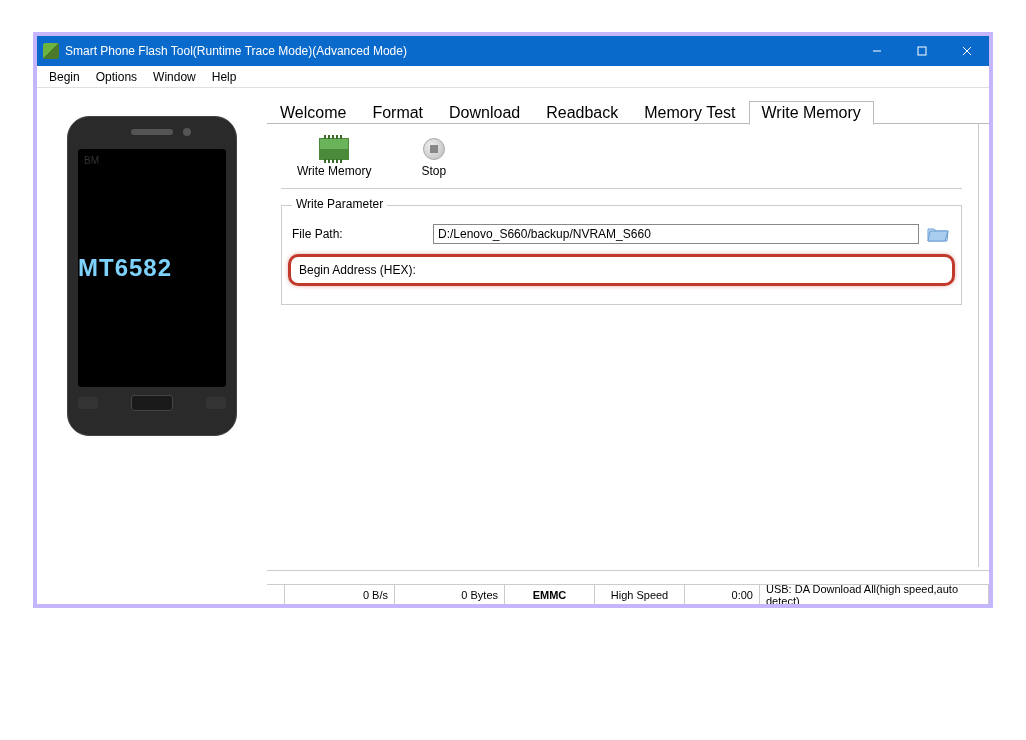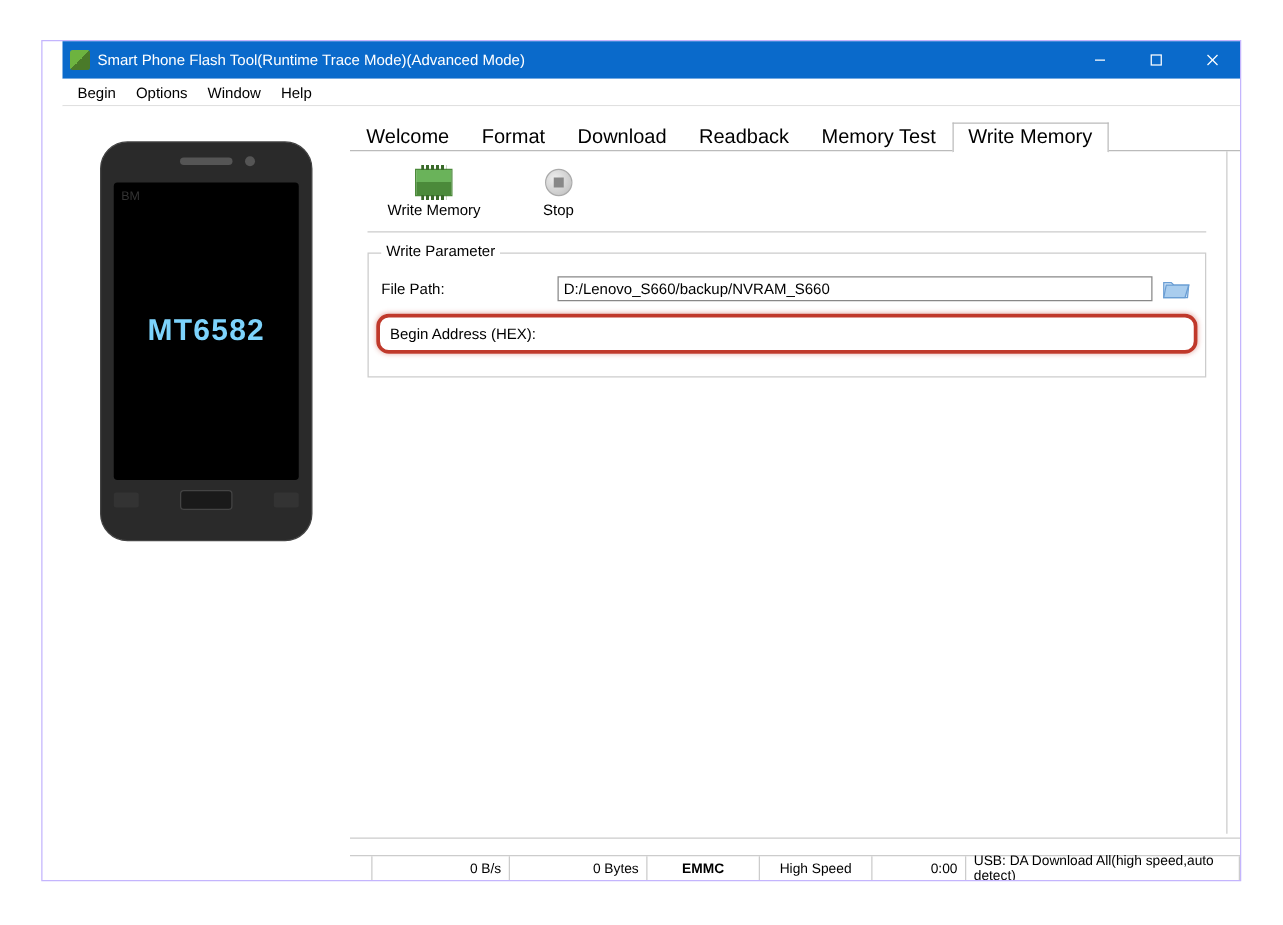--- a/index.html
+++ b/index.html
@@ -3,26 +3,25 @@
 <meta charset="utf-8">
 <style>
   * { margin: 0; padding: 0; box-sizing: border-box; font-family: "Segoe UI", Tahoma, sans-serif; }
   body { background: #ffffff; width: 1026px; height: 740px; overflow: hidden; }
 
   .window {
     position: absolute;
     left: 33px;
     top: 32px;
     width: 960px;
-    height: 673px;
-    border: 1px solid #c4b5fd;
+    height: 576px;
+    border: 4px solid #c4b5fd;
     background: #ffffff;
     display: flex;
     flex-direction: column;
-    padding-left: 16px;
   }
 
   .titlebar {
     height: 30px;
     background: #0a6acb;
     color: #ffffff;
     display: flex;
     align-items: center;
     font-size: 12px;
     padding-left: 6px;
@@ -83,21 +82,21 @@
     width: 42px; height: 6px; background: #555; border-radius: 3px; margin-top: 12px;
   }
   .phone-camera {
     width: 8px; height: 8px; background: #555; border-radius: 50%;
     position: absolute; top: 11px; left: 115px;
   }
   .phone-screen {
     margin-top: 14px;
     width: 148px; height: 238px;
     background: #000000;
-    display: flex; align-items: center; justify-content: center;
+    display: flex; align-items: center; justify-content: flex-start;
     border-radius: 3px;
     position: relative;
   }
   .bm-label {
     position: absolute; top: 6px; left: 6px;
     font-size: 10px; color: #333;
   }
   .chipset {
     color: #7dd3fc;
     font-weight: bold;

